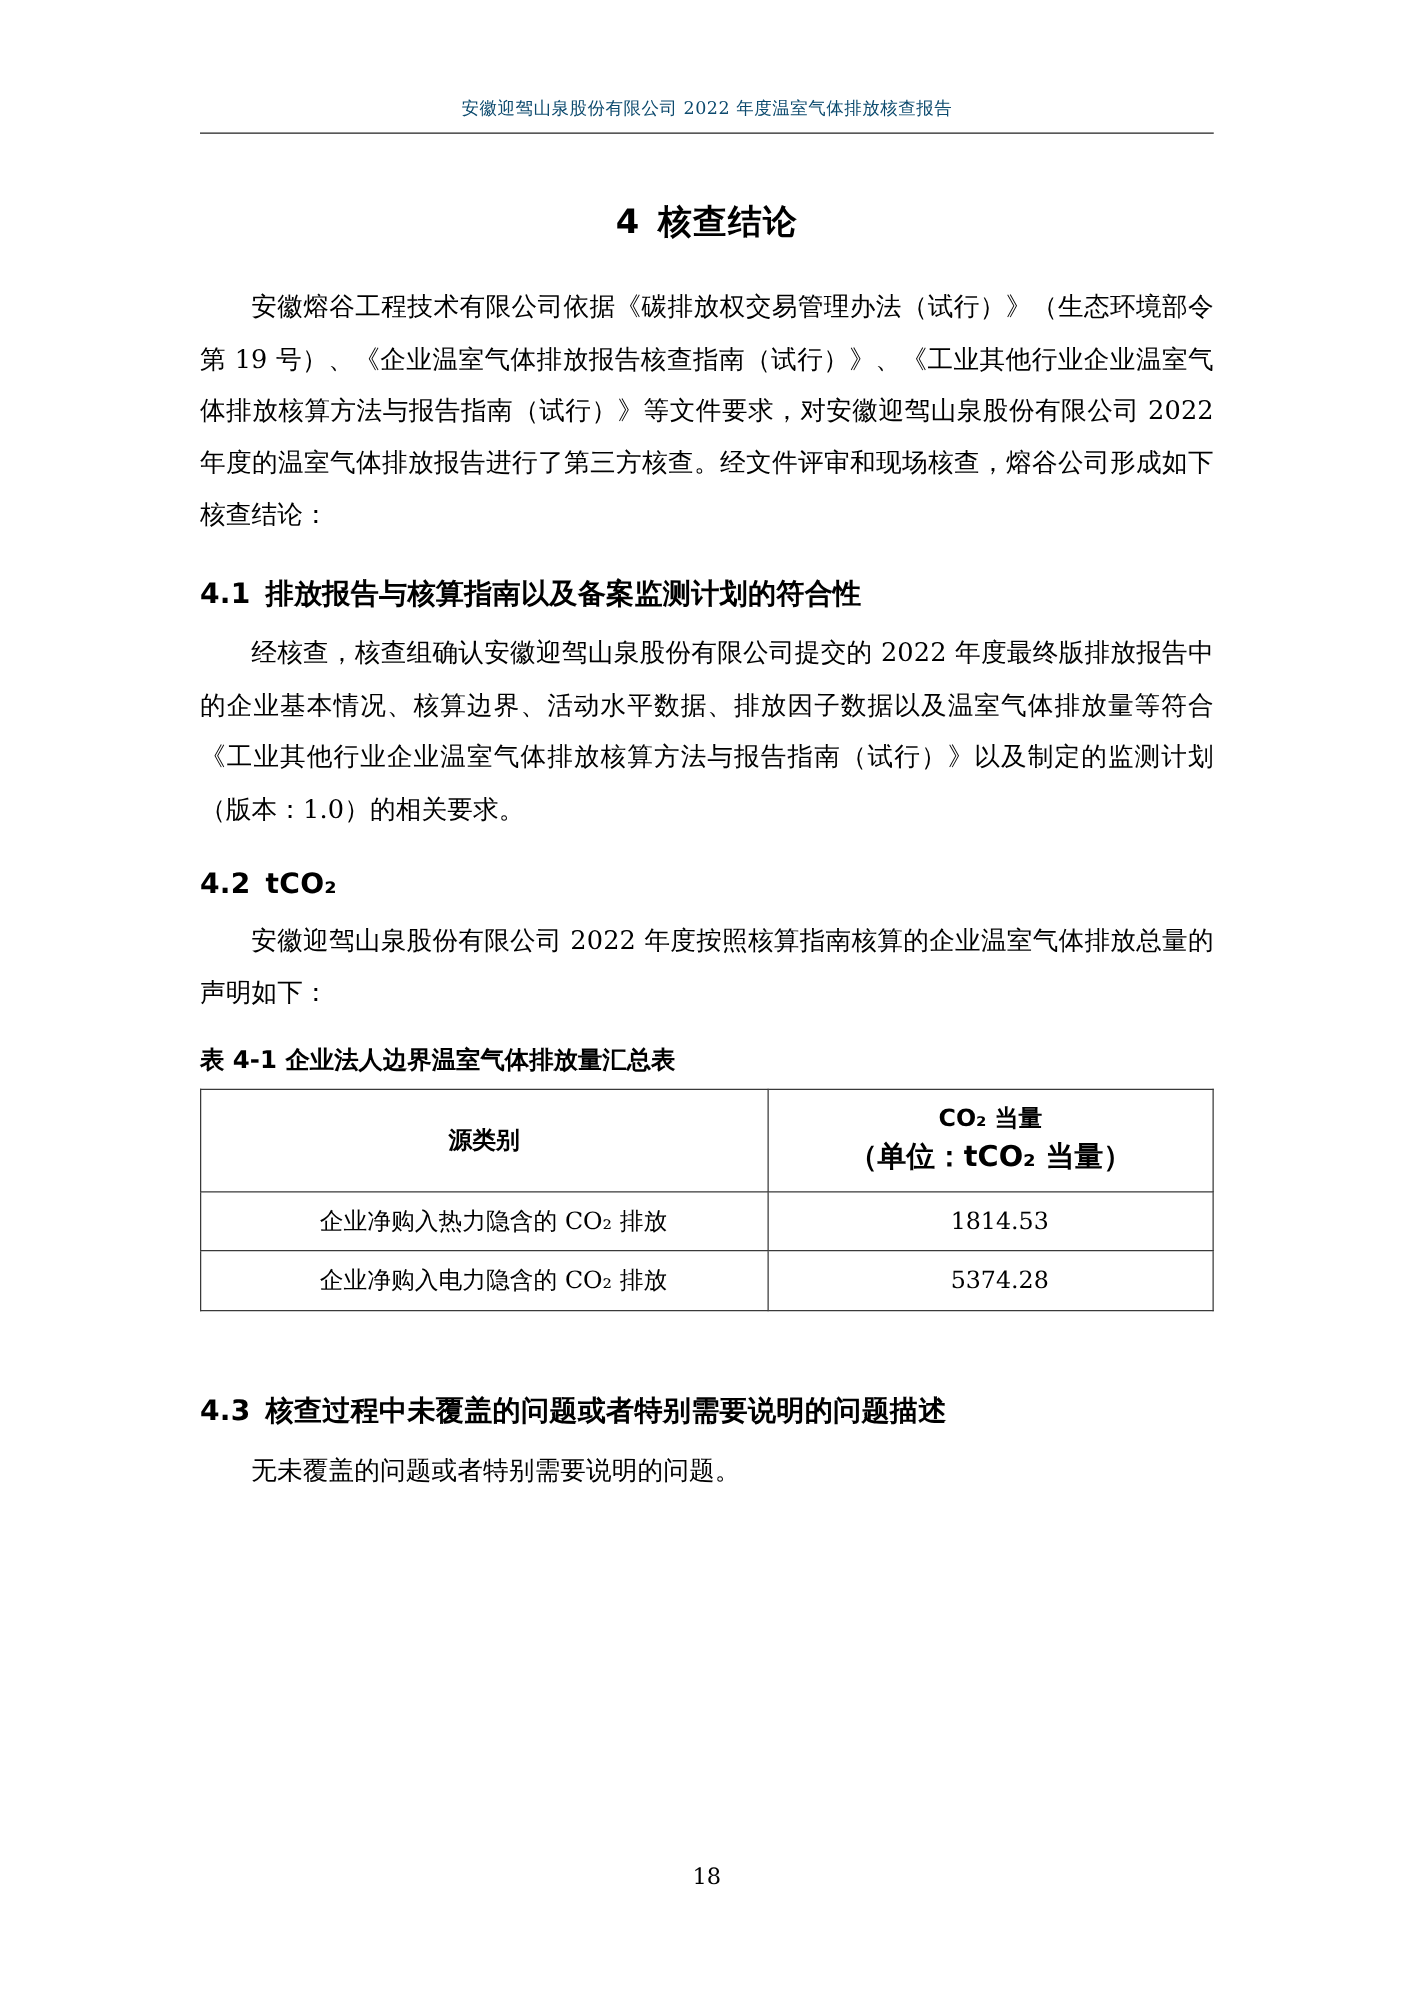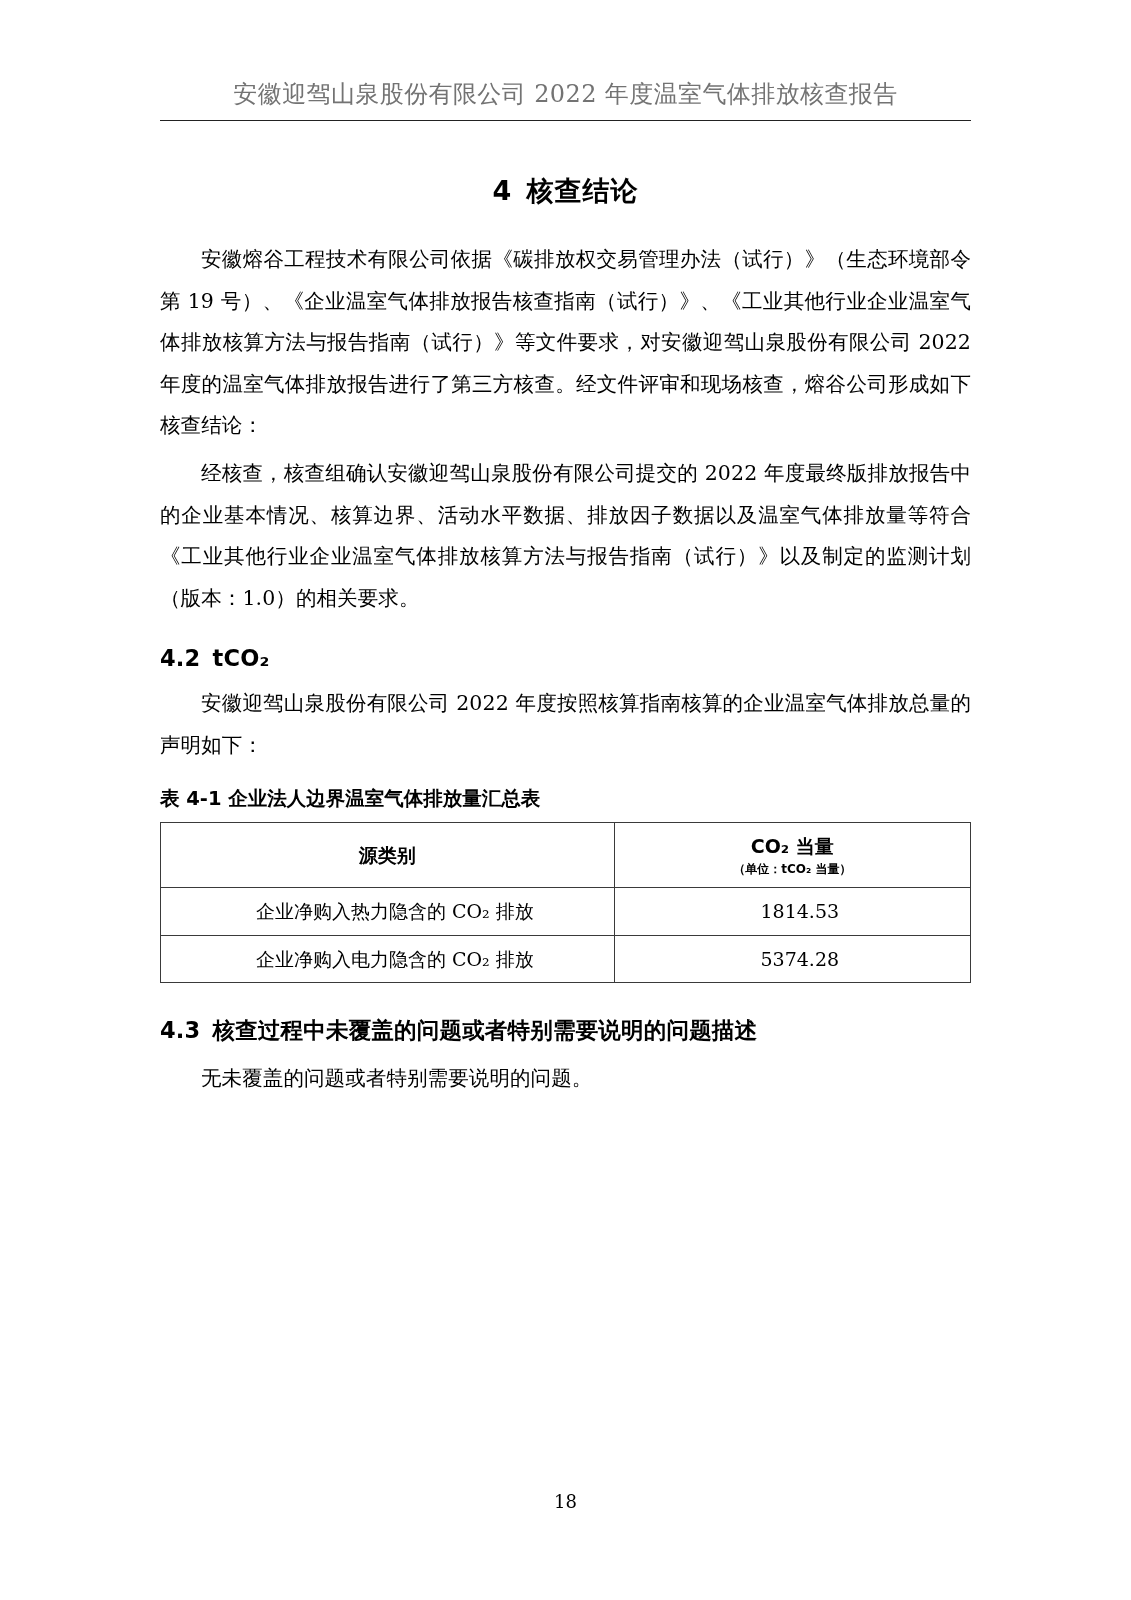--- a/index.html
+++ b/index.html
@@ -19,23 +19,23 @@
     position: absolute;
     left: 0; top: 0;
     width: 1131px;
     height: 1600px;
     box-sizing: border-box;
     padding: 78px 160px 40px 160px;
   }
   
   .header {
     text-align: center;
-    font-size: 24px;
+    font-size: 14px;
     letter-spacing: 0.4px;
-    color: #737373;
+    color: #0c4a6e;
     padding-bottom: 10px;
   }
   .header-rule {
     border: none;
     border-top: 1.6px solid #222;
     margin: 0 0 0 0;
   }
   
   h1.doc-h1 {
     font-size: 27px;
@@ -89,21 +89,21 @@
     font-weight: bold;
     font-family: "DejaVu Sans", "Liberation Sans", sans-serif;
     line-height: 1.5;
   }
   table.emission td {
     font-weight: normal;
     line-height: 1.5;
     padding-left: 21px;
   }
   table.emission .col-src { width: 56%; }
-  table.emission .hdr-sub { display:block; font-size: 12px; }
+  table.emission .hdr-sub { display:block; font-size: 23px; }
   
   .page-number {
     position: absolute;
     left: 0;
     right: 0;
     bottom: 88px;
     text-align: center;
     font-size: 18px;
   }
 </style>
@@ -116,20 +116,23 @@
     <div>安徽迎驾山泉股份有限公司 2022 年度温室气体排放核查报告</div>
   </div>
   <hr class="header-rule">
 
   <h1 class="doc-h1">
     <span class="num">4</span><span>核查结论</span>
   </h1>
 
   <p class="body">安徽熔谷工程技术有限公司依据《碳排放权交易管理办法（试行）》（生态环境部令第 19 号）、《企业温室气体排放报告核查指南（试行）》、《工业其他行业企业温室气体排放核算方法与报告指南（试行）》等文件要求，对安徽迎驾山泉股份有限公司 2022 年度的温室气体排放报告进行了第三方核查。经文件评审和现场核查，熔谷公司形成如下核查结论：</p>
 
+  <h2 class="doc-h2">
+    <span class="num">4.1</span><span>排放报告与核算指南以及备案监测计划的符合性</span>
+  </h2>
   <p class="body">经核查，核查组确认安徽迎驾山泉股份有限公司提交的 2022 年度最终版排放报告中的企业基本情况、核算边界、活动水平数据、排放因子数据以及温室气体排放量等符合《工业其他行业企业温室气体排放核算方法与报告指南（试行）》以及制定的监测计划（版本：1.0）的相关要求。</p>
 
   <h2 class="doc-h2">
     <span class="num">4.2</span><span>tCO₂</span>
   </h2>
   <p class="body">安徽迎驾山泉股份有限公司 2022 年度按照核算指南核算的企业温室气体排放总量的声明如下：</p>
 
   <div class="table-caption">表 4-1  企业法人边界温室气体排放量汇总表</div>
 
   <table class="emission">
@@ -151,20 +154,20 @@
         <td>企业净购入热力隐含的 CO₂ 排放</td>
         <td>1814.53</td>
       </tr>
       <tr>
         <td>企业净购入电力隐含的 CO₂ 排放</td>
         <td>5374.28</td>
       </tr>
     </tbody>
   </table>
 
-  <h2 class="doc-h2" style="margin-top:32px;">
+  <h2 class="doc-h2" style="margin-top:64px;">
     <span class="num">4.3</span><span>核查过程中未覆盖的问题或者特别需要说明的问题描述</span>
   </h2>
   <p class="body">无未覆盖的问题或者特别需要说明的问题。</p>
 
   <div class="page-number">18</div>
 
 </div>
 
 </body></html>

